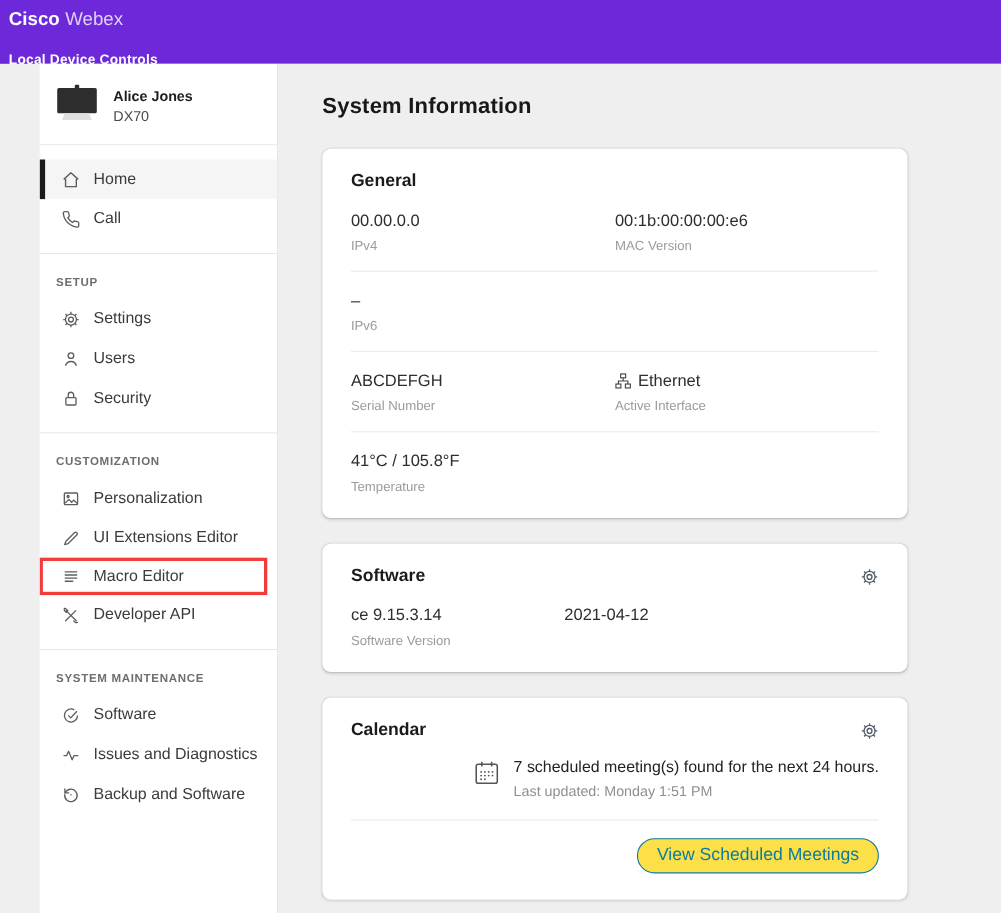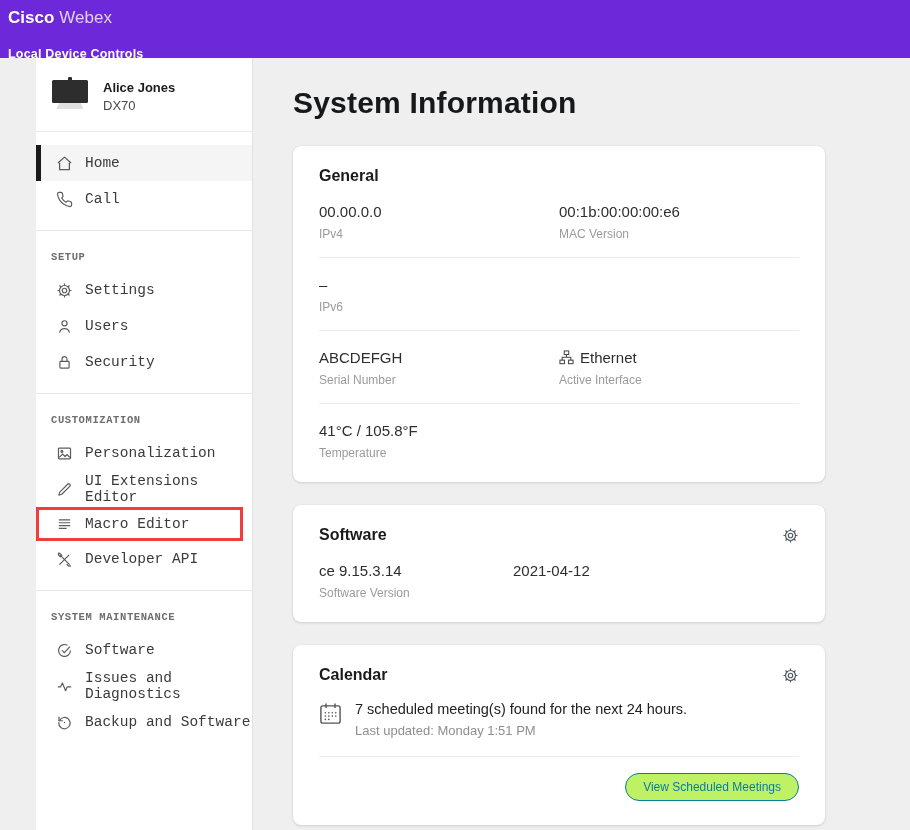--- a/index.html
+++ b/index.html
@@ -36,67 +36,67 @@
     overflow:hidden;
   }
   .device-block {
     display:flex; align-items:flex-start; gap:11px;
     padding:18px 10px 18px 12px;
     border-bottom:1px solid #eaeaea;
   }
   .device-name { font-size:13px; font-weight:700; color:#1c1c1c; margin-top:4px; }
   .device-model { font-size:13px; color:#4a4a4a; margin-top:3px; }
 
-  nav { padding-top:13px;font-family:Liberation Mono, monospace; }
+  nav { padding-top:13px; }
   .nav-item {
     height:36px; display:flex; align-items:center; gap:12px;
     padding-left:15px; font-size:14.5px; color:#3b3b3b;
     cursor:pointer; border-left:5px solid transparent;
   }
   .nav-item .ico { flex:0 0 17px; height:17px; display:flex; align-items:center; color:#5d5d5d; }
   .nav-item.active { background:#f5f5f5; border-left:5px solid #1a1a1a; }
   .nav-item.highlighted {
     border:3px solid #f23c3c; border-left:3px solid #f23c3c;
     margin-right:9px; padding-left:17px; height:34px;
   }
   .nav-divider { border:none; border-top:1px solid #e8e8e8; margin:13px 0 0 0; }
   .section-label {
     font-size:10.5px; font-weight:700; color:#6e6e6e; letter-spacing:.6px;
     padding:20px 0 9px 15px;
   }
 
   
   .content { flex:1; background:#efefef; padding:24px 13px 0 40px; overflow:hidden; }
-  .page-title { font-size:30px; font-weight:700; color:#17181a; margin:4px 0 26px; letter-spacing:.2px; }
+  .page-title { font-size:20px; font-weight:700; color:#17181a; margin:4px 0 26px; letter-spacing:.2px; }
 
   .card {
     width:532px; background:#fff; border-radius:8px;
     box-shadow:0 1px 3px rgba(0,0,0,.13), 0 0 1px rgba(0,0,0,.10);
     padding:21px 26px 6px;
     margin-bottom:23px;
   }
   .card-head { display:flex; justify-content:space-between; align-items:center; }
   .card-title { font-size:16px; font-weight:700; color:#1a1a1a; margin:0; }
   .gear-btn { background:none; border:none; padding:0; cursor:pointer; color:#4f5a66; height:18px; }
 
   .grid-row { display:flex; padding:17px 0 16px; }
   .col { width:50%; }
   .col-narrow { width:194px; }
   .fval { font-size:15px; color:#2e2e2e; line-height:19px; display:flex; align-items:center; gap:6px; }
   .flabel { font-size:12px; color:#9b9b9b; margin-top:6px; }
   .card-div { border:none; border-top:1px solid #ececec; margin:0; }
 
-  .cal-row { display:flex; gap:12px; padding:16px 0 18px; }
+  .cal-row { display:flex; gap:12px; padding:16px 0 18px;justify-content:flex-end; }
   .cal-ico { flex:0 0 24px; color:#555; padding-top:2px; }
   .cal-msg { font-size:14.5px; color:#222; line-height:19px; }
   .cal-upd { font-size:13px; color:#8f8f8f; margin-top:4px; }
   .btn-row { display:flex; justify-content:flex-end; padding:16px 0 18px; }
   .pill-btn {
-    background:#bef264; border:1.5px solid #0b7ba3; color:#0b7ba3;
-    border-radius:16px; font-size:12px; padding:6px 17px;
+    background:#fde047; border:1.5px solid #0b7ba3; color:#0b7ba3;
+    border-radius:16px; font-size:16px; padding:6px 17px;
     font-family:"Liberation Sans", sans-serif; cursor:pointer;
   }
   svg { display:block; }
 </style>
 </head>
 <body>
 
 <div class="app">
 
   <header class="topbar">

